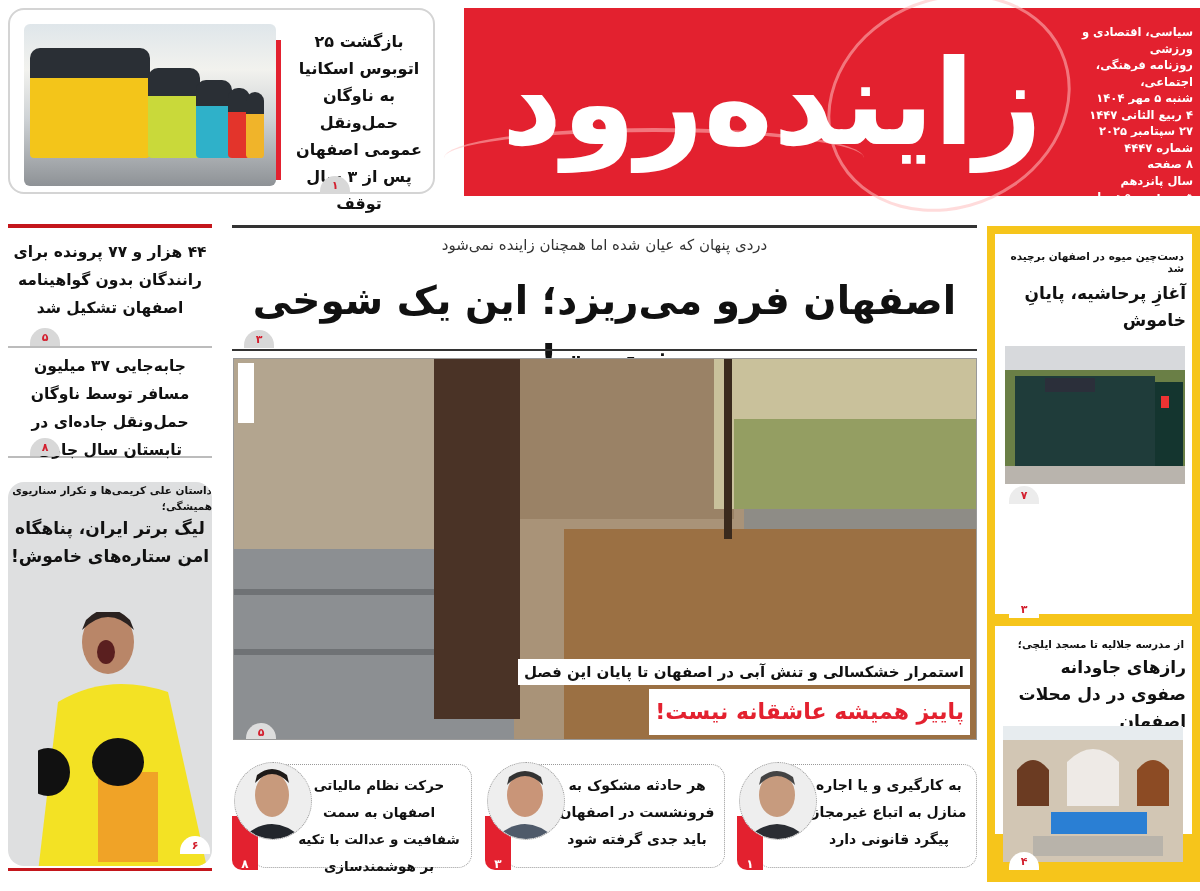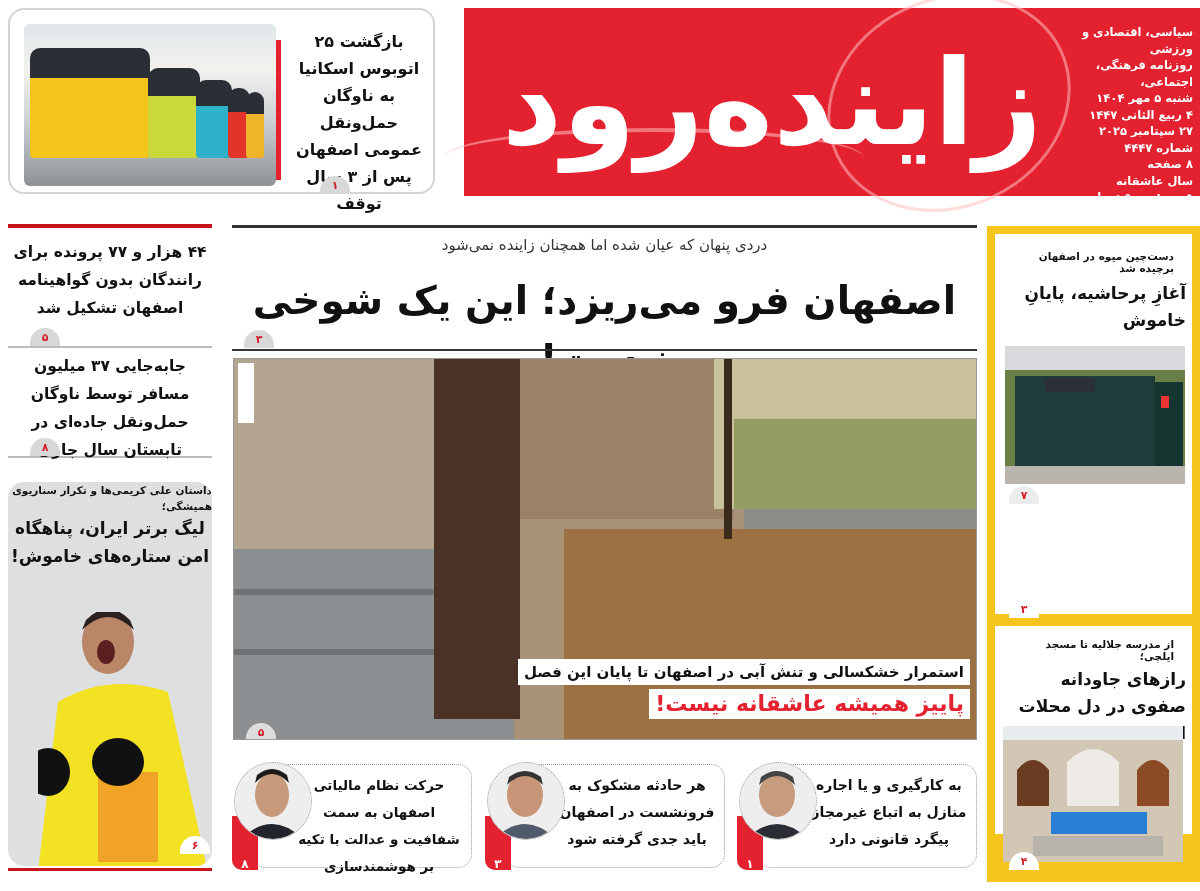--- a/index.html
+++ b/index.html
@@ -28,52 +28,52 @@
   .sports .kicker{font-size:10.5px;line-height:16px;text-align:right;font-weight:bold;}
   .sports .ttl{font-size:17px;line-height:28px;text-align:center;font-weight:bold;}
   .player{position:absolute;left:30px;top:130px;width:170px;height:260px}
   
   .cen-top{left:232px;top:225px;width:745px;height:3px;background:#333}
   .cen-bot{left:232px;top:349px;width:745px;height:2px;background:#333}
   .kick{left:232px;top:236px;width:745px;font-size:15px;text-align:center;color:#333}
   .headline{left:232px;top:272px;width:745px;font-size:39px;font-weight:bold;text-align:center;line-height:58px;letter-spacing:-1px}
   .photo{left:233px;top:358px;width:744px;height:382px;overflow:hidden;border:1px solid #999;background:#0f766e}
   .cap1{position:absolute;right:6px;top:300px;background:#fff;font-size:15px;font-weight:bold;padding:2px 6px;line-height:22px}
-  .cap2{position:absolute;right:6px;top:330px;background:#fff;color:#e3212f;font-size:22px;font-weight:bold;padding:0 6px;line-height:30px}
+  .cap2{position:absolute;right:6px;top:330px;background:#fff;color:#e3212f;font-size:22px;font-weight:bold;padding:8px 6px;line-height:30px}
   .credit{position:absolute;left:4px;top:4px;width:16px;height:60px;background:#fff}
   
   .iv{top:760px;width:240px;height:115px}
   .iv .box{position:absolute;right:0;top:4px;width:220px;height:104px;border:1.5px dotted #999;border-radius:14px}
   .iv .txt{position:absolute;right:8px;top:12px;width:160px;font-size:14px;line-height:27px;font-weight:bold;text-align:center}
   .iv .face{position:absolute;left:2px;top:2px;width:78px;height:78px;border-radius:50%;overflow:hidden;border:1.5px dotted #999;background:#eee}
   .iv .tab{position:absolute;left:0;top:56px;width:26px;height:54px;background:#e3212f;border-radius:0 0 0 10px;color:#fff;font-size:12px;font-weight:bold;text-align:center;line-height:96px}
   
   .rc{left:987px;top:226px;width:213px;height:656px;background:#f6c51b}
   .rbox{position:absolute;left:8px;background:#fff}
-  .r-kick{font-size:10.5px;font-weight:bold;text-align:right;padding:0 18px}
+  .r-kick{font-size:10.5px;font-weight:bold;text-align:right;padding:0 8px}
   .r-ttl{font-size:17px;font-weight:bold;text-align:right;padding:0 6px;line-height:27px}
 </style>
 </head>
 <body>
 
 <div class="page">
 
   <div class="abs mast">
     <div class="swoosh1"></div>
     <div class="swoosh2"></div>
     <div class="logo">زاینده‌رود</div>
     <div class="masthead-info">
       <div>سیاسی، اقتصادی و ورزشی</div>
       <div>روزنامه فرهنگی، اجتماعی،</div>
       <div>شنبه ۵ مهر ۱۴۰۴</div>
       <div>۴ ربیع الثانی ۱۴۴۷</div>
       <div>۲۷ سپتامبر ۲۰۲۵</div>
       <div>شماره ۴۴۴۷</div>
       <div>۸ صفحه</div>
-      <div>سال عاشقانه</div>
+      <div>سال پانزدهم</div>
       <div>قیمت: ۵۰۰۰ تومان</div>
     </div>
   </div>
 
   <div class="abs tl">
     <div class="bus">
       <div class="b" style="left:6px;width:120px;height:110px;background:#f3c51a;border-top:30px solid #2a2f35"></div>
       <div class="b" style="left:124px;width:52px;height:90px;background:#c9d93a;border-top:28px solid #2a2f35"></div>
       <div class="b" style="left:172px;width:36px;height:78px;background:#2fb1c9;border-top:26px solid #2a2f35"></div>
       <div class="b" style="left:204px;width:22px;height:70px;background:#e3342b;border-top:24px solid #2a2f35"></div>

